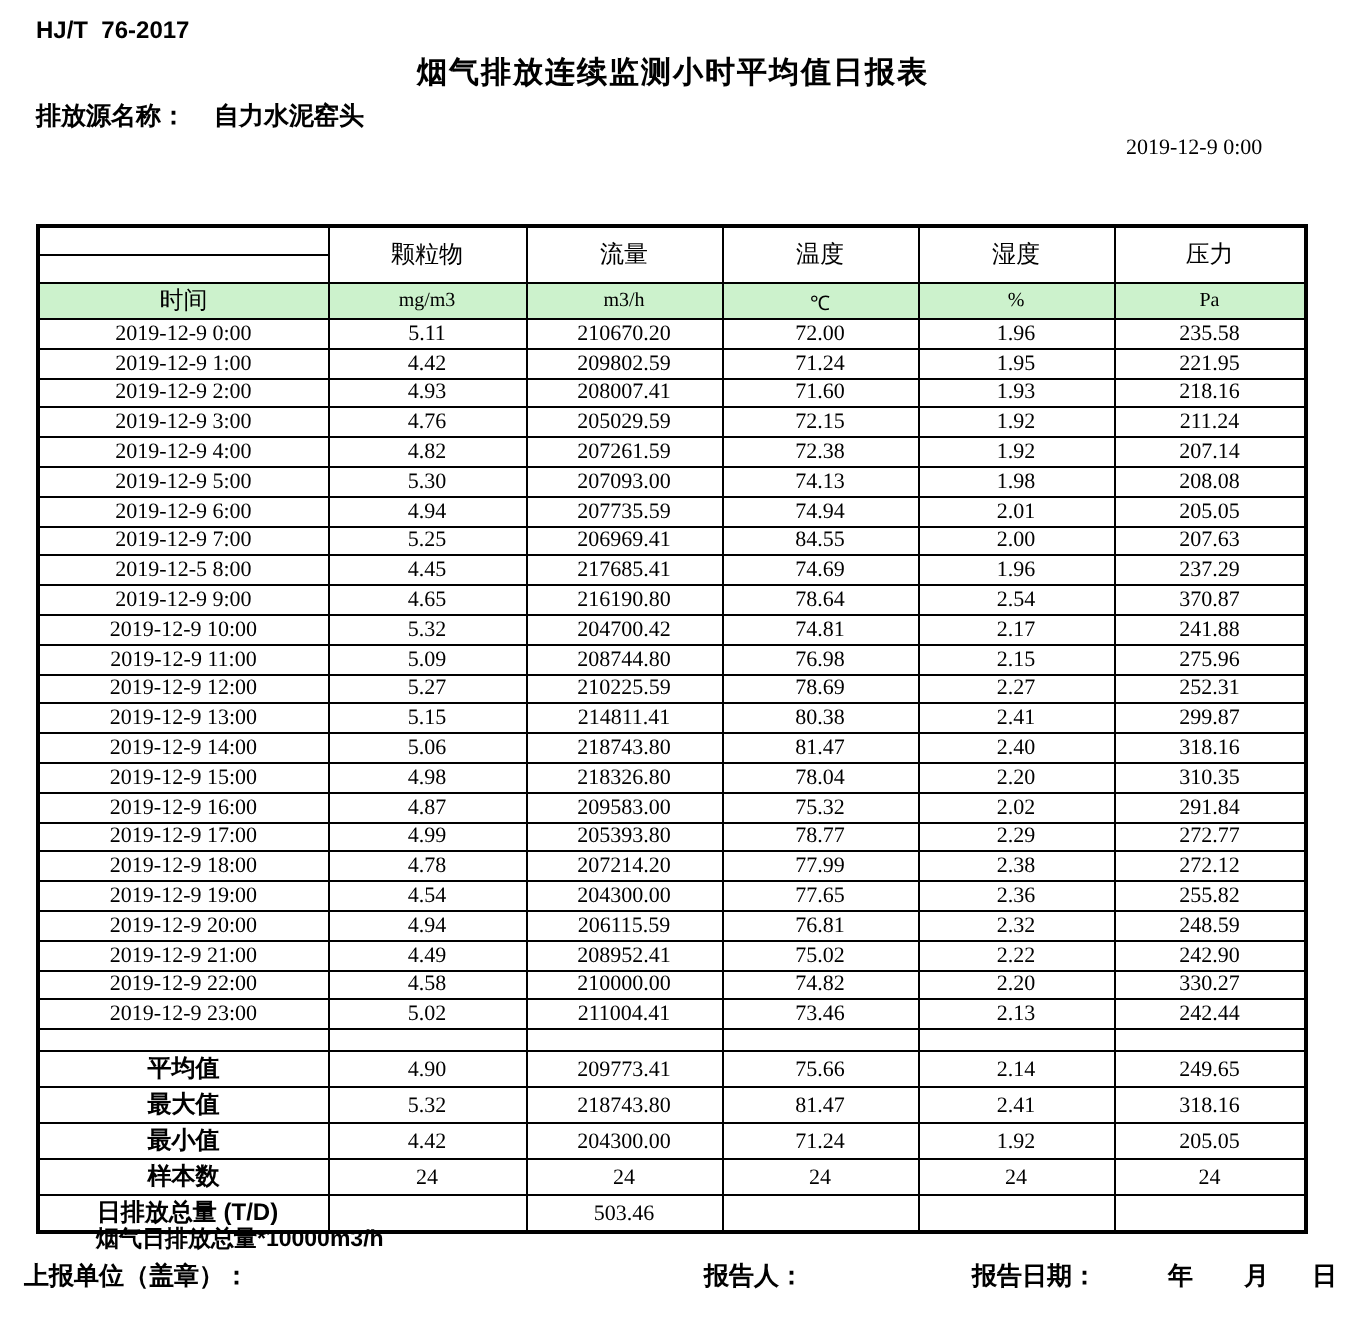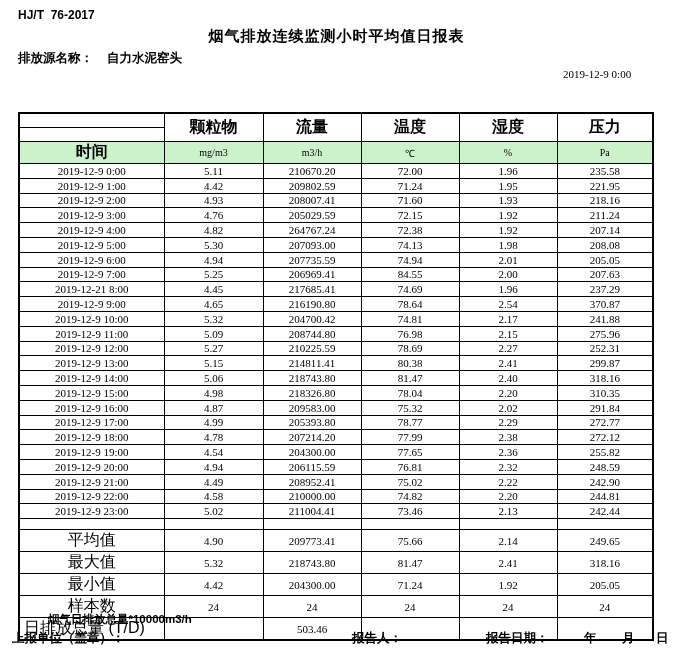--- a/index.html
+++ b/index.html
@@ -6,29 +6,29 @@
   body{width:673px;height:659px;font-family:"Liberation Sans",sans-serif;color:#000;}
   .page{position:relative;width:673px;height:659px;overflow:hidden;}
   .std{position:absolute;left:18px;top:8px;font-weight:bold;font-size:12px;white-space:pre;}
   .title{position:absolute;top:27px;left:0;width:100%;text-align:center;font-weight:bold;font-size:15px;letter-spacing:1px;}
   .source{position:absolute;left:18px;top:50px;font-weight:bold;font-size:12.5px;}
   .source .name{margin-left:14px;}
   .date{position:absolute;left:563px;top:68px;font-size:11px;font-family:"Liberation Serif",serif;}
   table.report{position:absolute;left:18px;top:112px;width:634px;border-collapse:collapse;table-layout:fixed;border:2px solid #000;}
   td{border:1px solid #000;padding:0;margin:0;text-align:center;vertical-align:middle;white-space:nowrap;overflow:hidden;}
   tr.r-hdr td{height:13px;}
-  td.hname{font-weight:bold;font-size:16px;margin-left:24px;}
+  td.hname{font-weight:normal;font-size:12px;margin-left:24px;}
   tr.r-unit td{height:14px;background:var(--green,#ccf2cc);}
   td.unit{font-family:"Liberation Serif",serif;font-size:10px;}
   tr.r-data td{height:13.8px;}
   td.num,td.time{font-family:"Liberation Serif",serif;font-size:11px;}
   tr.r-empty td{height:10px;}
   tr.r-sum td{height:15px;}
-  td.slabel{font-weight:normal;font-size:16px;}
-  td.leftal{text-align:left;padding-left:4px;}
+  td.slabel{font-weight:bold;font-size:12px;}
+  td.leftal{text-align:center;padding-left:4px;}
   .note{position:absolute;left:12px;top:612px;font-weight:bold;font-size:11.5px;margin-left:36px;}
   .sign-row{position:absolute;left:0;top:630px;width:673px;height:20px;font-weight:bold;font-size:12.5px;}
   .sign-row span{position:absolute;top:0;}
   .s-unit{left:12px;}
   .s-resp{left:233px;margin-top:36px;}
   .s-reporter{left:352px;}
   .s-date{left:486px;}
   .s-y{left:584px;}
   .s-m{left:622px;}
   .s-d{left:656px;}
@@ -101,21 +101,21 @@
           <td class="time">2019-12-9 3:00</td>
           <td class="num">4.76</td>
           <td class="num">205029.59</td>
           <td class="num">72.15</td>
           <td class="num">1.92</td>
           <td class="num">211.24</td>
         </tr>
         <tr class="r-data">
           <td class="time">2019-12-9 4:00</td>
           <td class="num">4.82</td>
-          <td class="num">264767.24</td>
+          <td class="num">207261.59</td>
           <td class="num">72.38</td>
           <td class="num">1.92</td>
           <td class="num">207.14</td>
         </tr>
         <tr class="r-data">
           <td class="time">2019-12-9 5:00</td>
           <td class="num">5.30</td>
           <td class="num">207093.00</td>
           <td class="num">74.13</td>
           <td class="num">1.98</td>
@@ -131,21 +131,21 @@
         </tr>
         <tr class="r-data">
           <td class="time">2019-12-9 7:00</td>
           <td class="num">5.25</td>
           <td class="num">206969.41</td>
           <td class="num">84.55</td>
           <td class="num">2.00</td>
           <td class="num">207.63</td>
         </tr>
         <tr class="r-data">
-          <td class="time">2019-12-21 8:00</td>
+          <td class="time">2019-12-5 8:00</td>
           <td class="num">4.45</td>
           <td class="num">217685.41</td>
           <td class="num">74.69</td>
           <td class="num">1.96</td>
           <td class="num">237.29</td>
         </tr>
         <tr class="r-data">
           <td class="time">2019-12-9 9:00</td>
           <td class="num">4.65</td>
           <td class="num">216190.80</td>
@@ -248,21 +248,21 @@
           <td class="num">75.02</td>
           <td class="num">2.22</td>
           <td class="num">242.90</td>
         </tr>
         <tr class="r-data">
           <td class="time">2019-12-9 22:00</td>
           <td class="num">4.58</td>
           <td class="num">210000.00</td>
           <td class="num">74.82</td>
           <td class="num">2.20</td>
-          <td class="num">244.81</td>
+          <td class="num">330.27</td>
         </tr>
         <tr class="r-data">
           <td class="time">2019-12-9 23:00</td>
           <td class="num">5.02</td>
           <td class="num">211004.41</td>
           <td class="num">73.46</td>
           <td class="num">2.13</td>
           <td class="num">242.44</td>
         </tr>
         <tr class="r-empty">

